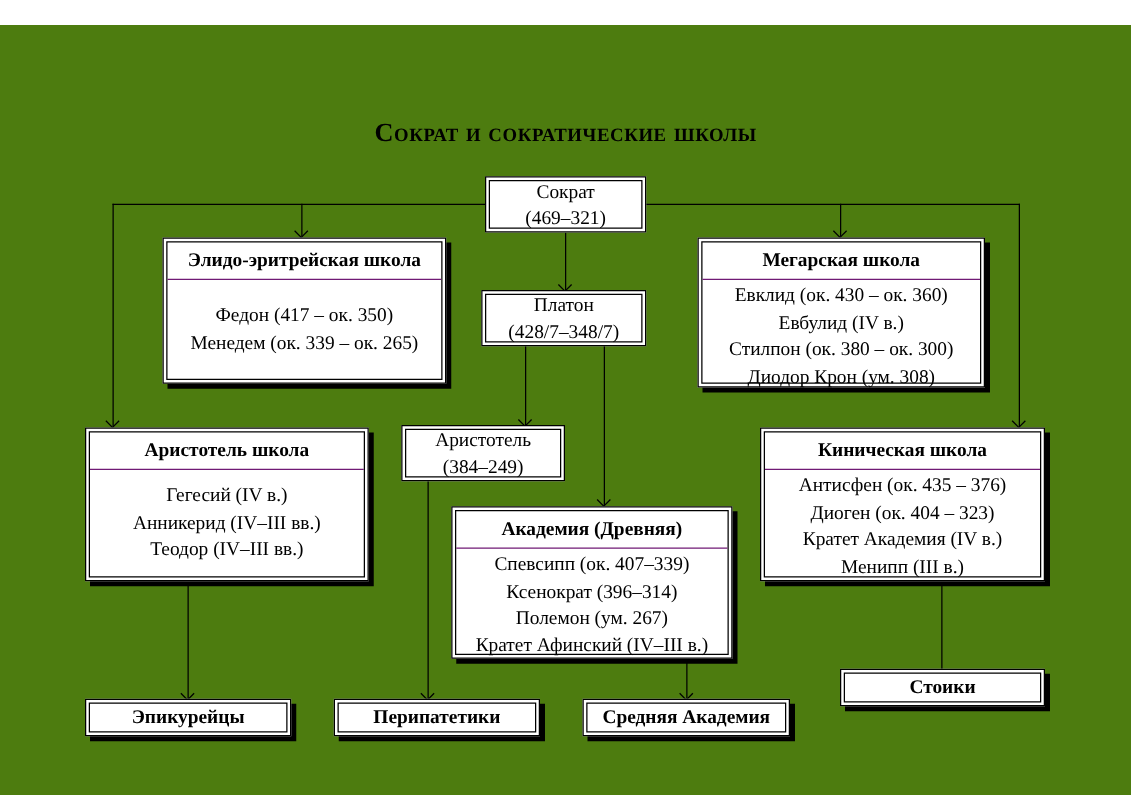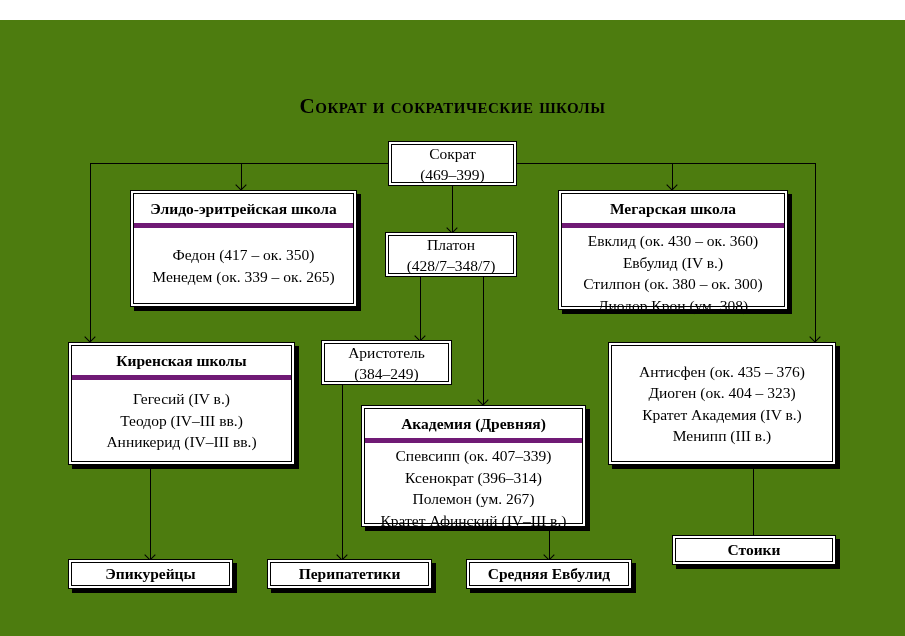--- a/index.html
+++ b/index.html
@@ -74,21 +74,21 @@
     text-align: center;
     font-size: 15.5px;
     line-height: 21px;
   }
   .school .hdr {
     flex: 0 0 auto;
     text-align: center;
     font-weight: bold;
     font-size: 15.5px;
     padding: 6px 2px 5px 2px;
-    border-bottom: 5px solid #701a75;
+    border-bottom: 1px solid #701a75;
   }
   .school .body {
     flex: 1 1 auto;
     display: flex;
     flex-direction: column;
     justify-content: center;
     text-align: center;
     font-size: 15.5px;
     line-height: 21.5px;
     padding: 2px 0;
@@ -130,21 +130,21 @@
   <div class="arrow-down" style="left:416px; top:312px;"></div>
   <div class="arrow-down" style="left:479px; top:376px;"></div>
   <div class="arrow-down" style="left:146px; top:531px;"></div>
   <div class="arrow-down" style="left:338px; top:531px;"></div>
   <div class="arrow-down" style="left:545px; top:531px;"></div>
   <div class="arrow-down" style="left:749px; top:531px;"></div>
 
   <div class="node namebox" style="left:388px; top:121px; width:129px; height:45px;">
     <div class="inner">
       <div>Сократ</div>
-      <div>(469–399)</div>
+      <div>(469–321)</div>
     </div>
   </div>
 
   <div class="node namebox" style="left:385px; top:212px; width:132px; height:45px;">
     <div class="inner">
       <div>Платон</div>
       <div>(428/7–348/7)</div>
     </div>
   </div>
 
@@ -172,31 +172,32 @@
         <div>Евклид (ок. 430 – ок. 360)</div>
         <div>Евбулид (IV в.)</div>
         <div>Стилпон (ок. 380 – ок. 300)</div>
         <div>Диодор Крон (ум. 308)</div>
       </div>
     </div>
   </div>
 
   <div class="node school shadowed" style="left:68px; top:322px; width:227px; height:123px;">
     <div class="inner">
-      <div class="hdr">Киренская школы</div>
+      <div class="hdr">Аристотель школа</div>
       <div class="body">
         <div>Гегесий (IV в.)</div>
+        <div>Анникерид (IV–III вв.)</div>
         <div>Теодор (IV–III вв.)</div>
-        <div>Анникерид (IV–III вв.)</div>
       </div>
     </div>
   </div>
 
   <div class="node school shadowed" style="left:608px; top:322px; width:228px; height:123px;">
     <div class="inner">
+      <div class="hdr">Киническая школа</div>
       <div class="body">
         <div>Антисфен (ок. 435 – 376)</div>
         <div>Диоген (ок. 404 – 323)</div>
         <div>Кратет Академия (IV в.)</div>
         <div>Менипп (III в.)</div>
       </div>
     </div>
   </div>
 
   <div class="node school shadowed" style="left:361px; top:385px; width:225px; height:122px;">
@@ -218,21 +219,21 @@
   </div>
 
   <div class="node leafbox shadowed" style="left:267px; top:539px; width:165px; height:30px;">
     <div class="inner">
       <div>Перипатетики</div>
     </div>
   </div>
 
   <div class="node leafbox shadowed" style="left:466px; top:539px; width:166px; height:30px;">
     <div class="inner">
-      <div>Средняя Евбулид</div>
+      <div>Средняя Академия</div>
     </div>
   </div>
 
   <div class="node leafbox shadowed" style="left:672px; top:515px; width:164px; height:30px;">
     <div class="inner">
       <div>Стоики</div>
     </div>
   </div>
 
 </div>

